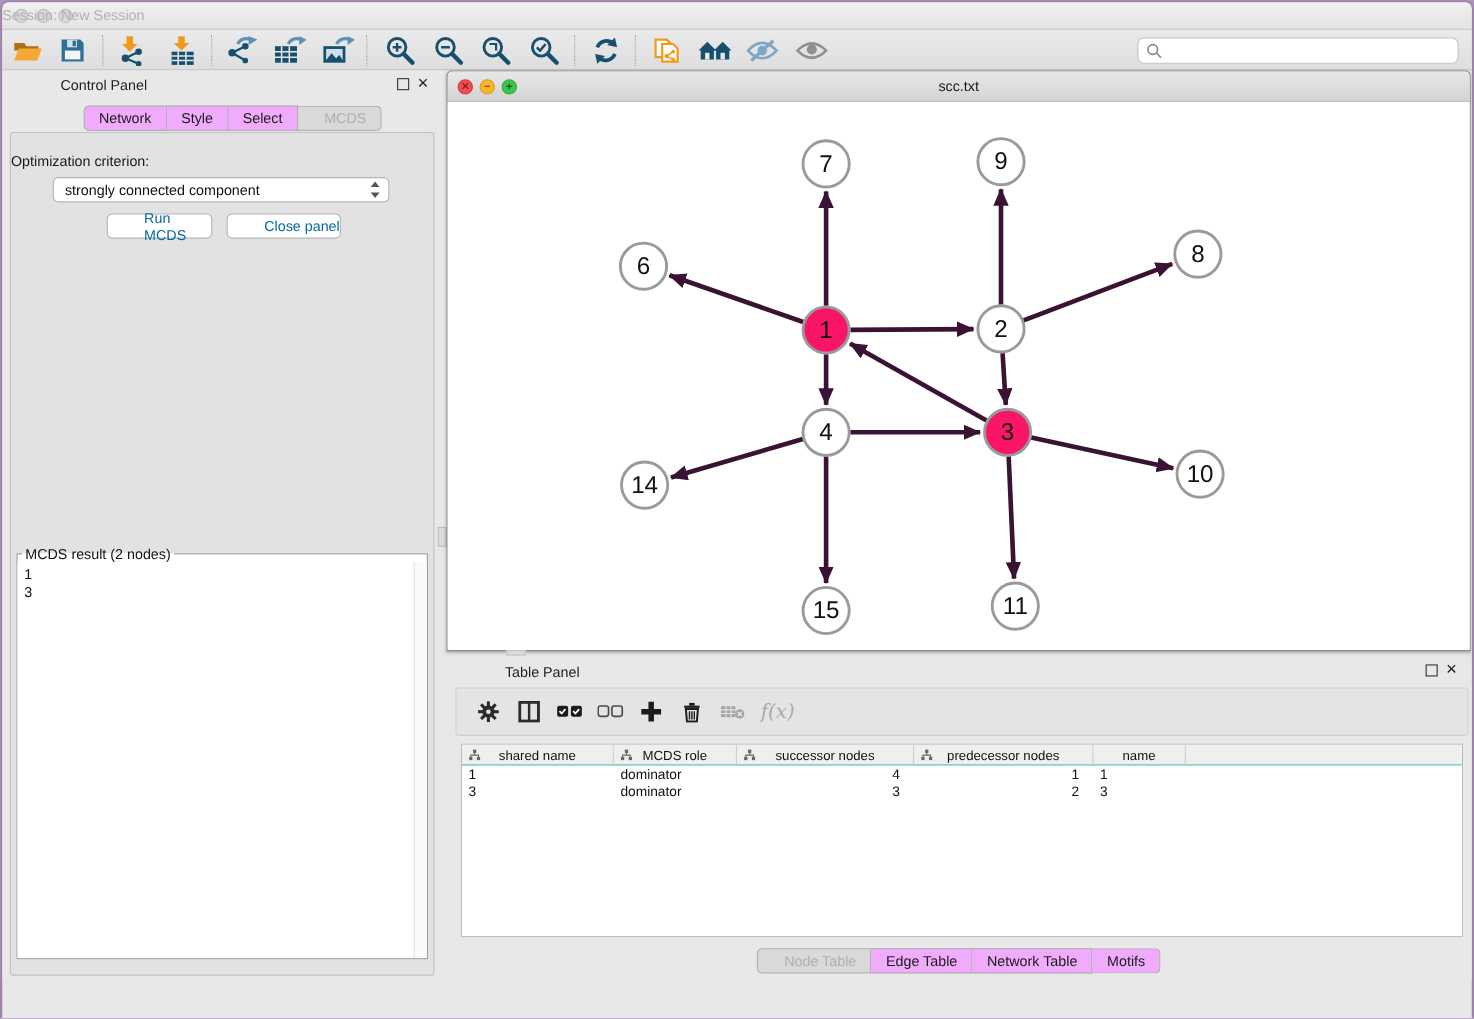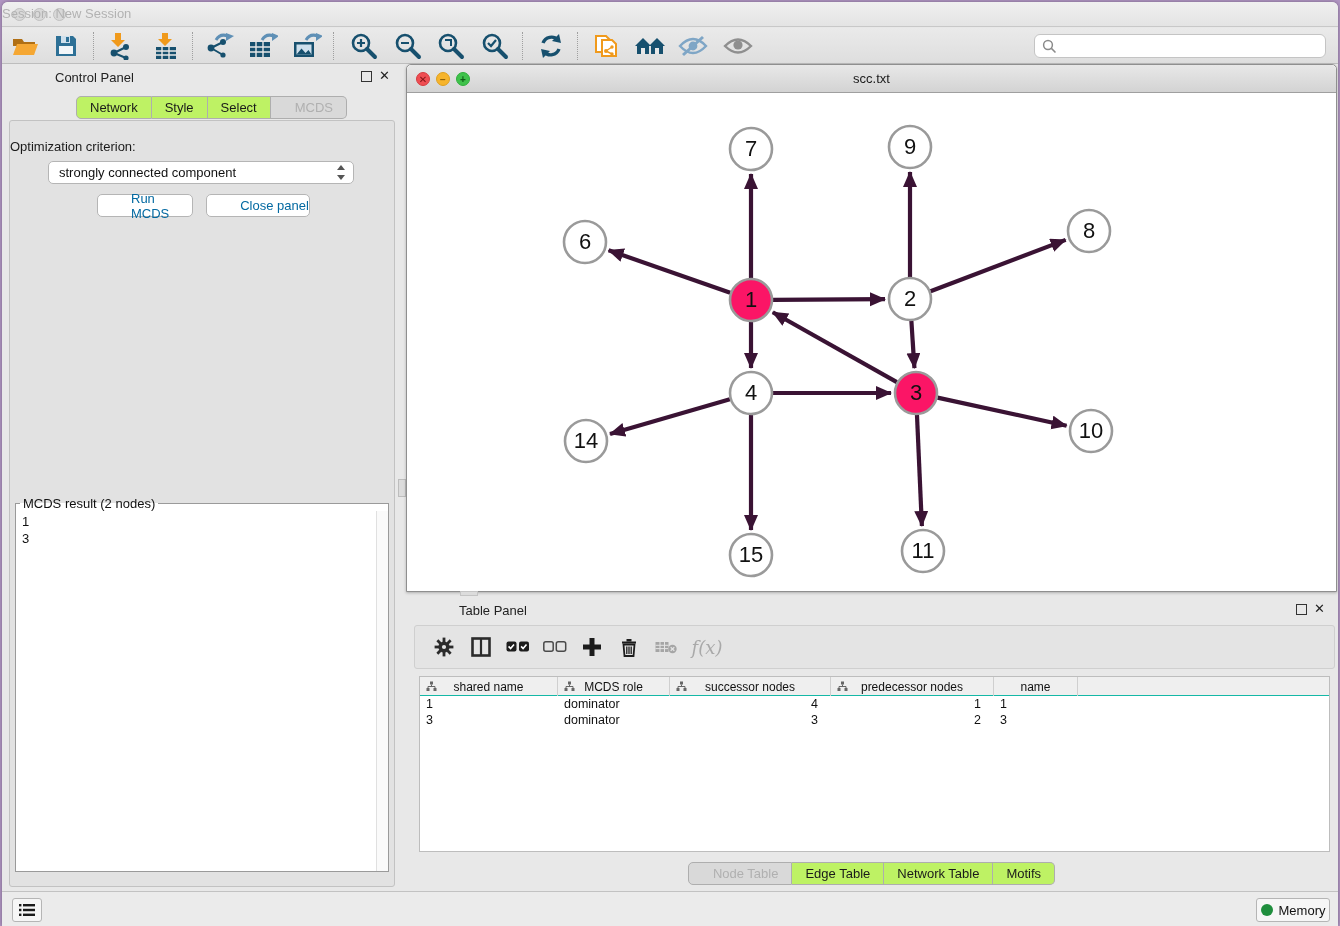--- a/index.html
+++ b/index.html
@@ -33,21 +33,21 @@
   
   .content { position:absolute; left:0; top:62px; right:0; bottom:35px; background:#e8e8e8; }
 
   
   .control-panel { position:absolute; left:0; top:0; width:400px; bottom:4px; }
   .panel-header { position:absolute; left:0; top:0; right:0; height:26px; }
   .panel-title { position:absolute; left:9px; top:6px; font-size:13px; color:#222;margin-left:44px; }
   .ph-float { position:absolute; top:7px; width:11px; height:11px; border:1.5px solid #333; }
   .ph-close { position:absolute; top:4px; font-size:13px; font-weight:bold; color:#222; }
   .seg-tabs { position:absolute; display:flex; }
-  .seg-tab { background:#bef264; border:1px solid #aeaeae; border-left:none; padding:3px 13px;
+  .seg-tab { background:#f0abfc; border:1px solid #aeaeae; border-left:none; padding:3px 13px;
              font-size:13px; color:#1a1a1a; white-space:nowrap; }
   .seg-tab:first-child { border-left:1px solid #aeaeae; border-radius:5px 0 0 5px; }
   .seg-tab:last-child { border-radius:0 5px 5px 0; }
   .seg-tab.active { background:#d9d9d9; color:#b0b0b0;padding-left:24px; }
   .cp-inner { position:absolute; left:7px; right:7px; top:56px; bottom:0;
               background:#e2e2e2; border:1px solid #c2c2c2; border-radius:3px; }
   .opt-label { position:absolute; left:0; right:0; top:18px; text-align:left;
                font-size:13px; color:#1a1a1a; }
   .dropdown { position:absolute; left:38px; right:40px; top:40px; height:23px; background:#fff;
               border:1px solid #b5b5b5; border-radius:5px; font-size:13px; color:#111;
@@ -496,31 +496,15 @@
             <div class="seg-tab active">Node Table</div>
             <div class="seg-tab">Edge Table</div>
             <div class="seg-tab">Network Table</div>
             <div class="seg-tab">Motifs</div>
           </div>
       </div>
     </div>
 
     <div class="grip-h" style="left:458px; top:589px; position:absolute;"></div>
 
-    <div class="statusbar">
-      <div class="sb-btn" style="left:10px; width:30px">
-        <svg width="16" height="14" viewBox="0 0 16 14">
-          <rect x="0" y="1" width="2.4" height="2.4" fill="#1c1c1c"></rect>
-            <rect x="4" y="1" width="12" height="2.4" fill="#1c1c1c"></rect>
-          <rect x="0" y="5.8" width="2.4" height="2.4" fill="#1c1c1c"></rect>
-            <rect x="4" y="5.8" width="12" height="2.4" fill="#1c1c1c"></rect>
-          <rect x="0" y="10.6" width="2.4" height="2.4" fill="#1c1c1c"></rect>
-            <rect x="4" y="10.6" width="12" height="2.4" fill="#1c1c1c"></rect>
-        </svg>
-      </div>
-      <div class="sb-btn" style="right:8px; width:74px">
-        <span class="mem-dot"></span>
-        <span class="mem-label">Memory</span>
-      </div>
-    </div>
 
   </div>
 </div>
 
 </body></html>

